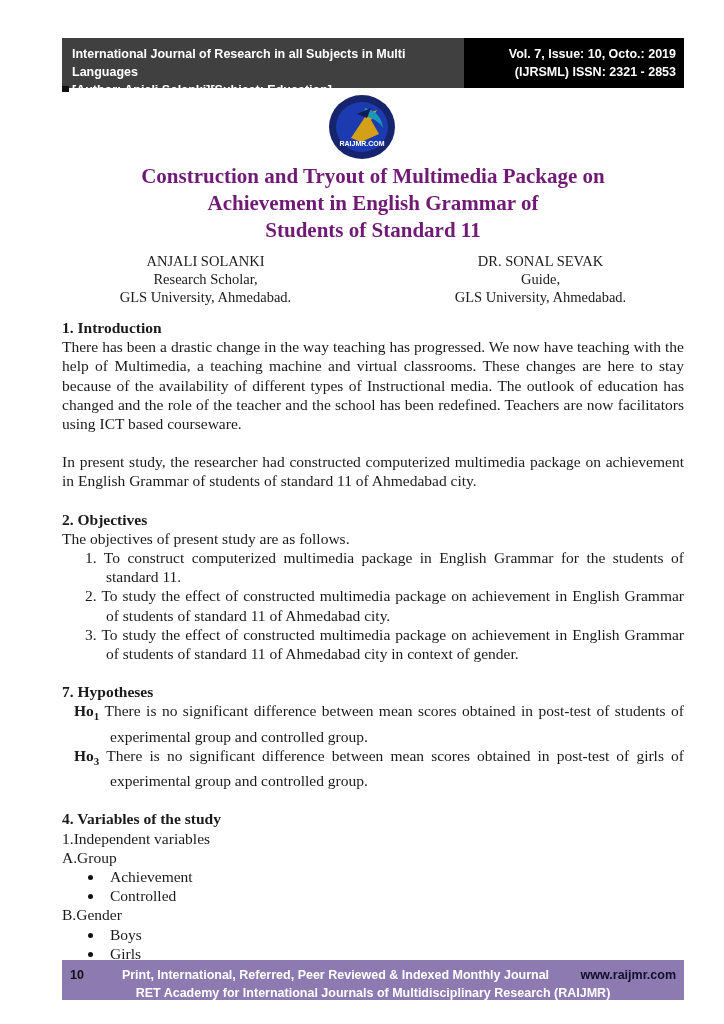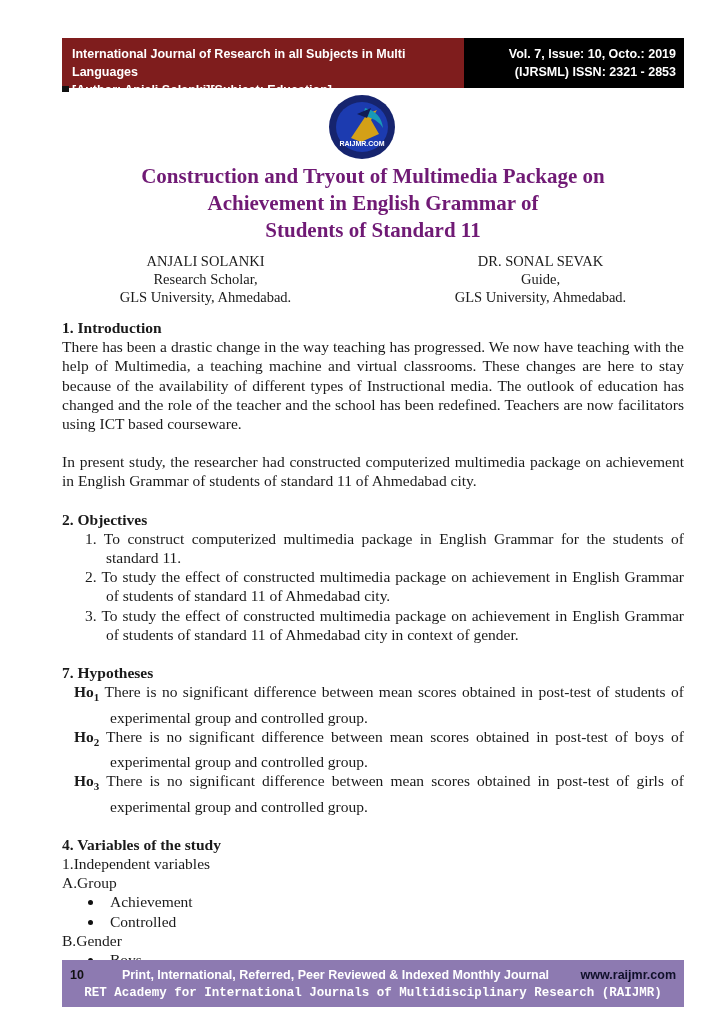--- a/index.html
+++ b/index.html
@@ -9,21 +9,21 @@
     font-family: "Liberation Serif", serif;
     color: #1a1a1a;
     position: relative;
     overflow: hidden;
   }
   .page { position: absolute; inset: 0; }
 
   
   .header-band {
     position: absolute; left: 62px; top: 38px; width: 622px; height: 50px;
-    background: #7f1d1d;
+    background: #404040;
     display: flex;
     font-family: "Liberation Sans", sans-serif;
   }
   .header-left {
     flex: 1 1 auto;
     color: #ffffff; font-weight: bold; font-size: 12.5px; line-height: 18px;
     padding: 7px 4px 0 10px;
   }
   .header-right {
     width: 228px; background: #000000;
@@ -72,32 +72,32 @@
   .hyp-label sub { font-size: 11px; }
 
   .bullet-item { padding-left: 48px; position: relative; text-align: left; }
   .bullet-item::before {
     content: ""; position: absolute; left: 26px; top: 8px;
     width: 5px; height: 5px; border-radius: 50%; background: #111;
   }
 
   
   .footer-band {
-    position: absolute; left: 62px; top: 960px; width: 622px; height: 47px;
+    position: absolute; left: 62px; top: 960px; width: 622px; height: 40px;
     background: #8d7ab1;
     font-family: "Liberation Sans", sans-serif;
     font-weight: bold; font-size: 12.5px; line-height: 18px;
     color: #ffffff;
     padding: 6px 8px 0 8px;
   }
   .footer-row1 { display: flex; align-items: baseline; }
   .footer-pageno { color: #111; margin-right: 10px; }
   .footer-line1 { flex: 1 1 auto; margin-left: 28px; }
   .footer-website { color: #10102a; }
-  .footer-row2 { text-align: center; font-family: Liberation Mono, monospace; }
+  .footer-row2 { text-align: center; }
 </style>
 </head>
 <body>
 
 <div class="page">
 
   <div class="header-band">
     <div class="header-left">
       <div>International Journal of Research in all Subjects in Multi Languages</div>
       <div>[Author: Anjali Solanki][Subject: Education]</div>
@@ -141,28 +141,28 @@
 
   <div class="body-text">
 
     <div class="sec-heading">1. Introduction</div>
     <p>There has been a drastic change in the way teaching has progressed. We now have teaching with the help of Multimedia, a teaching machine and virtual classrooms. These changes are here to stay because of the availability of different types of Instructional media. The outlook of education has changed and the role of the teacher and the school has been redefined. Teachers are now facilitators using ICT based courseware.</p>
     <div class="spacer"></div>
     <p>In present study, the researcher had constructed computerized multimedia package on achievement in English Grammar of students of standard 11 of Ahmedabad city.</p>
 
     <div class="spacer"></div>
     <div class="sec-heading">2. Objectives</div>
+    <div>The objectives of present study are as follows.</div>
     <div class="ol-item"><span class="ol-num">1.</span> <span>To construct computerized multimedia package in English Grammar for the students of standard 11.</span></div>
     <div class="ol-item"><span class="ol-num">2.</span> <span>To study the effect of constructed multimedia package on achievement in English Grammar of students of standard 11 of Ahmedabad city.</span></div>
     <div class="ol-item"><span class="ol-num">3.</span> <span>To study the effect of constructed multimedia package on achievement in English Grammar of students of standard 11 of Ahmedabad city in context of gender.</span></div>
 
     <div class="spacer"></div>
     <div class="sec-heading">7. Hypotheses</div>
     <div class="hyp-item"><span class="hyp-label"><span>Ho</span><sub>1</sub></span> <span>There is no significant difference between mean scores obtained in post-test of students of experimental group and controlled group.</span></div>
-    <div class="hyp-item"><span class="hyp-label"><span>Ho</span><sub>2</sub></span> <span>There is no significant difference between mean scores obtained in post-test of boys of experimental group and controlled group.</span></div>
     <div class="hyp-item"><span class="hyp-label"><span>Ho</span><sub>3</sub></span> <span>There is no significant difference between mean scores obtained in post-test of girls of experimental group and controlled group.</span></div>
 
     <div class="spacer"></div>
     <div class="sec-heading">4. Variables of the study</div>
     <div>1.Independent variables</div>
 
     <div>A.Group</div>
     <div class="bullet-item">Achievement</div>
     <div class="bullet-item">Controlled</div>
 

